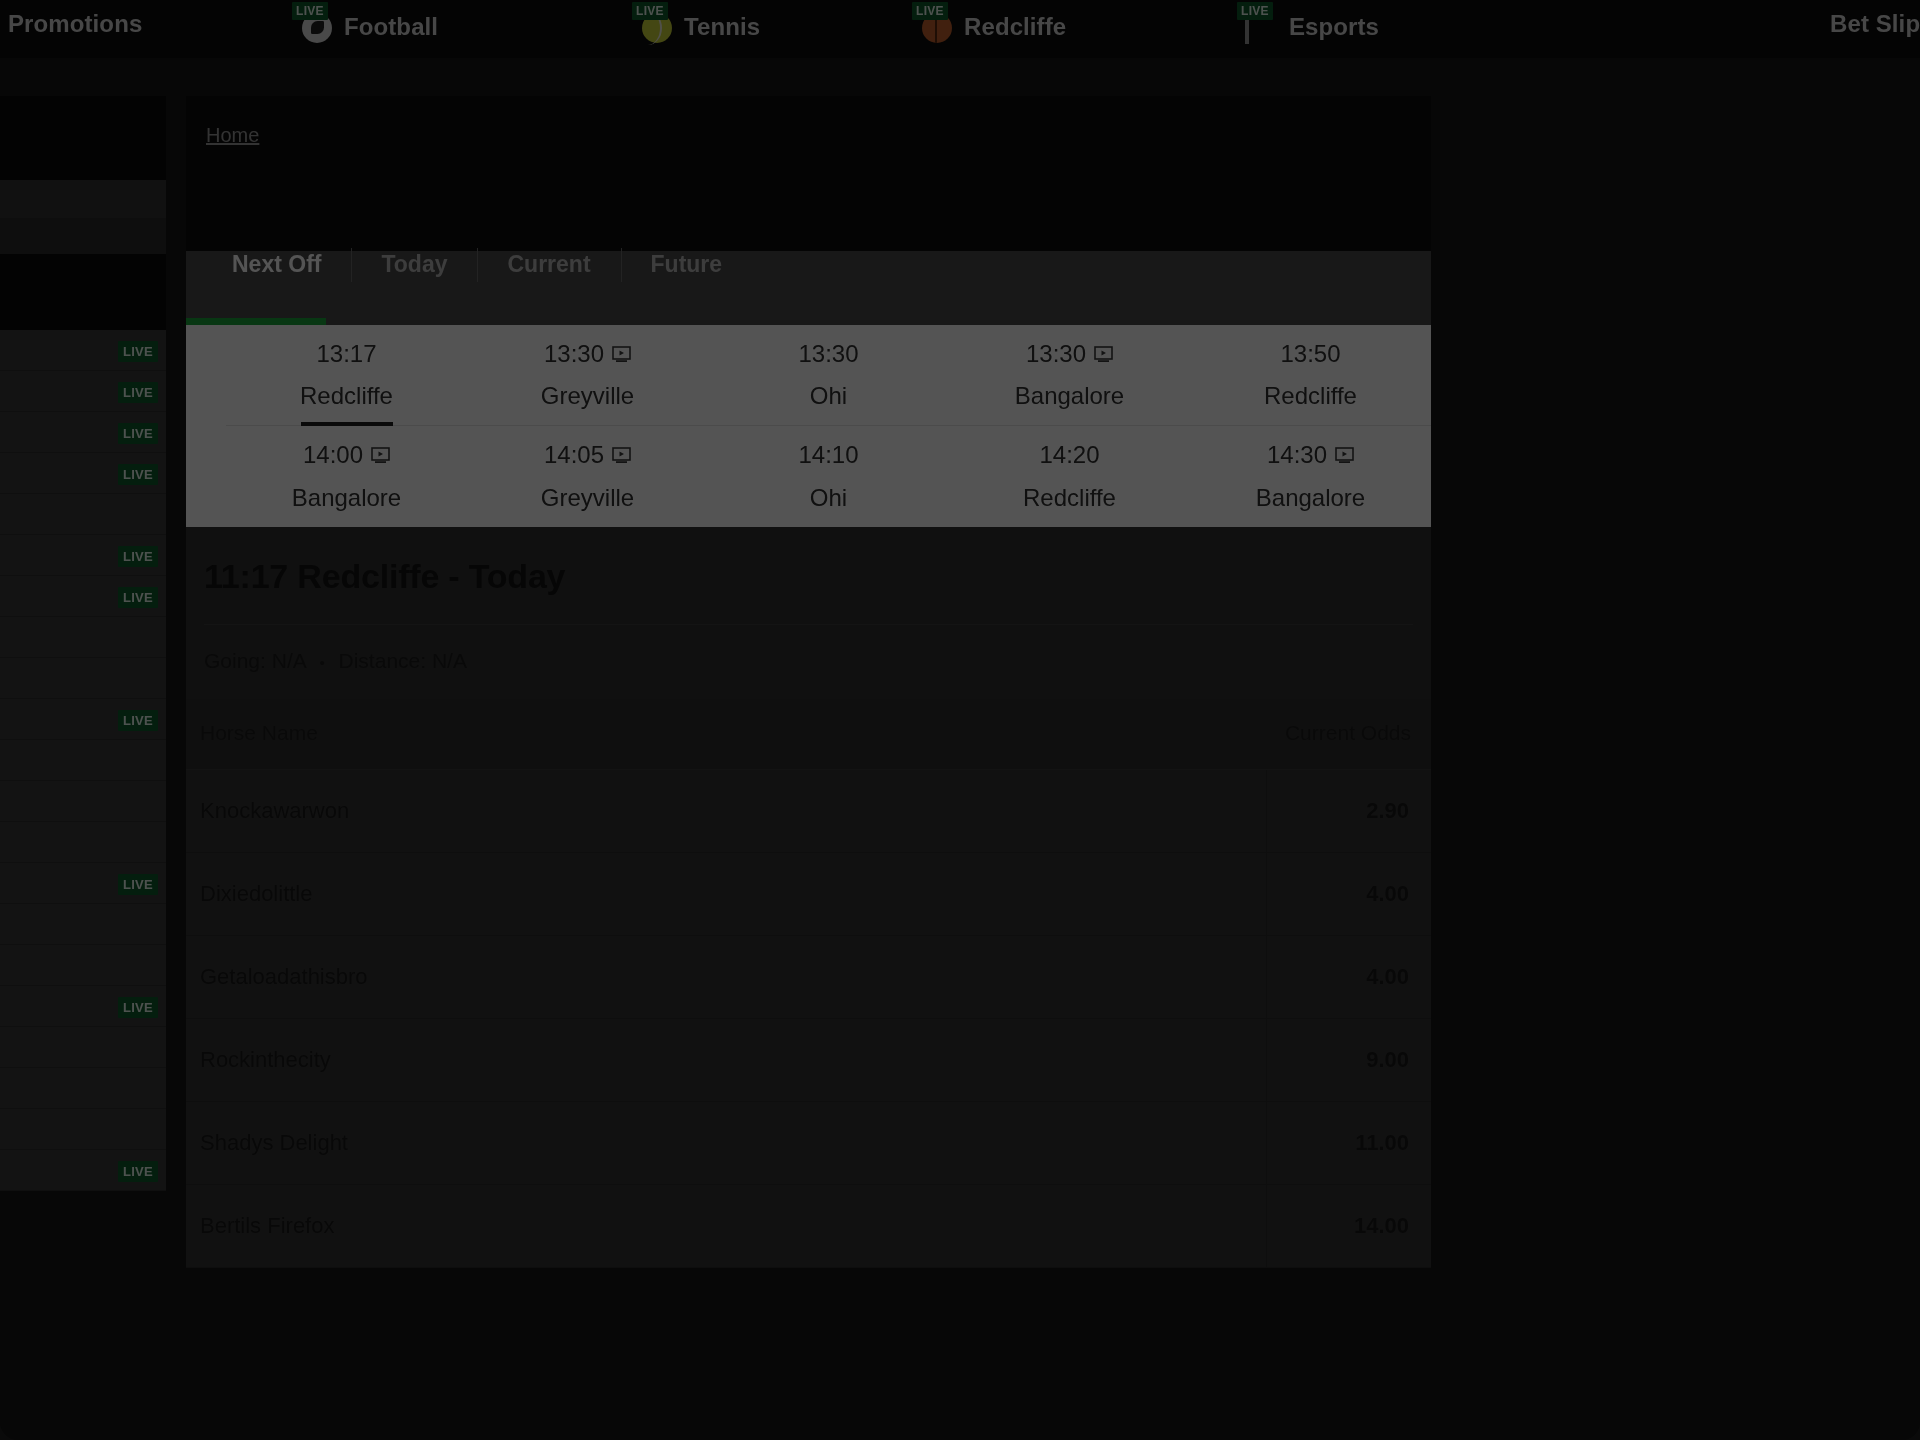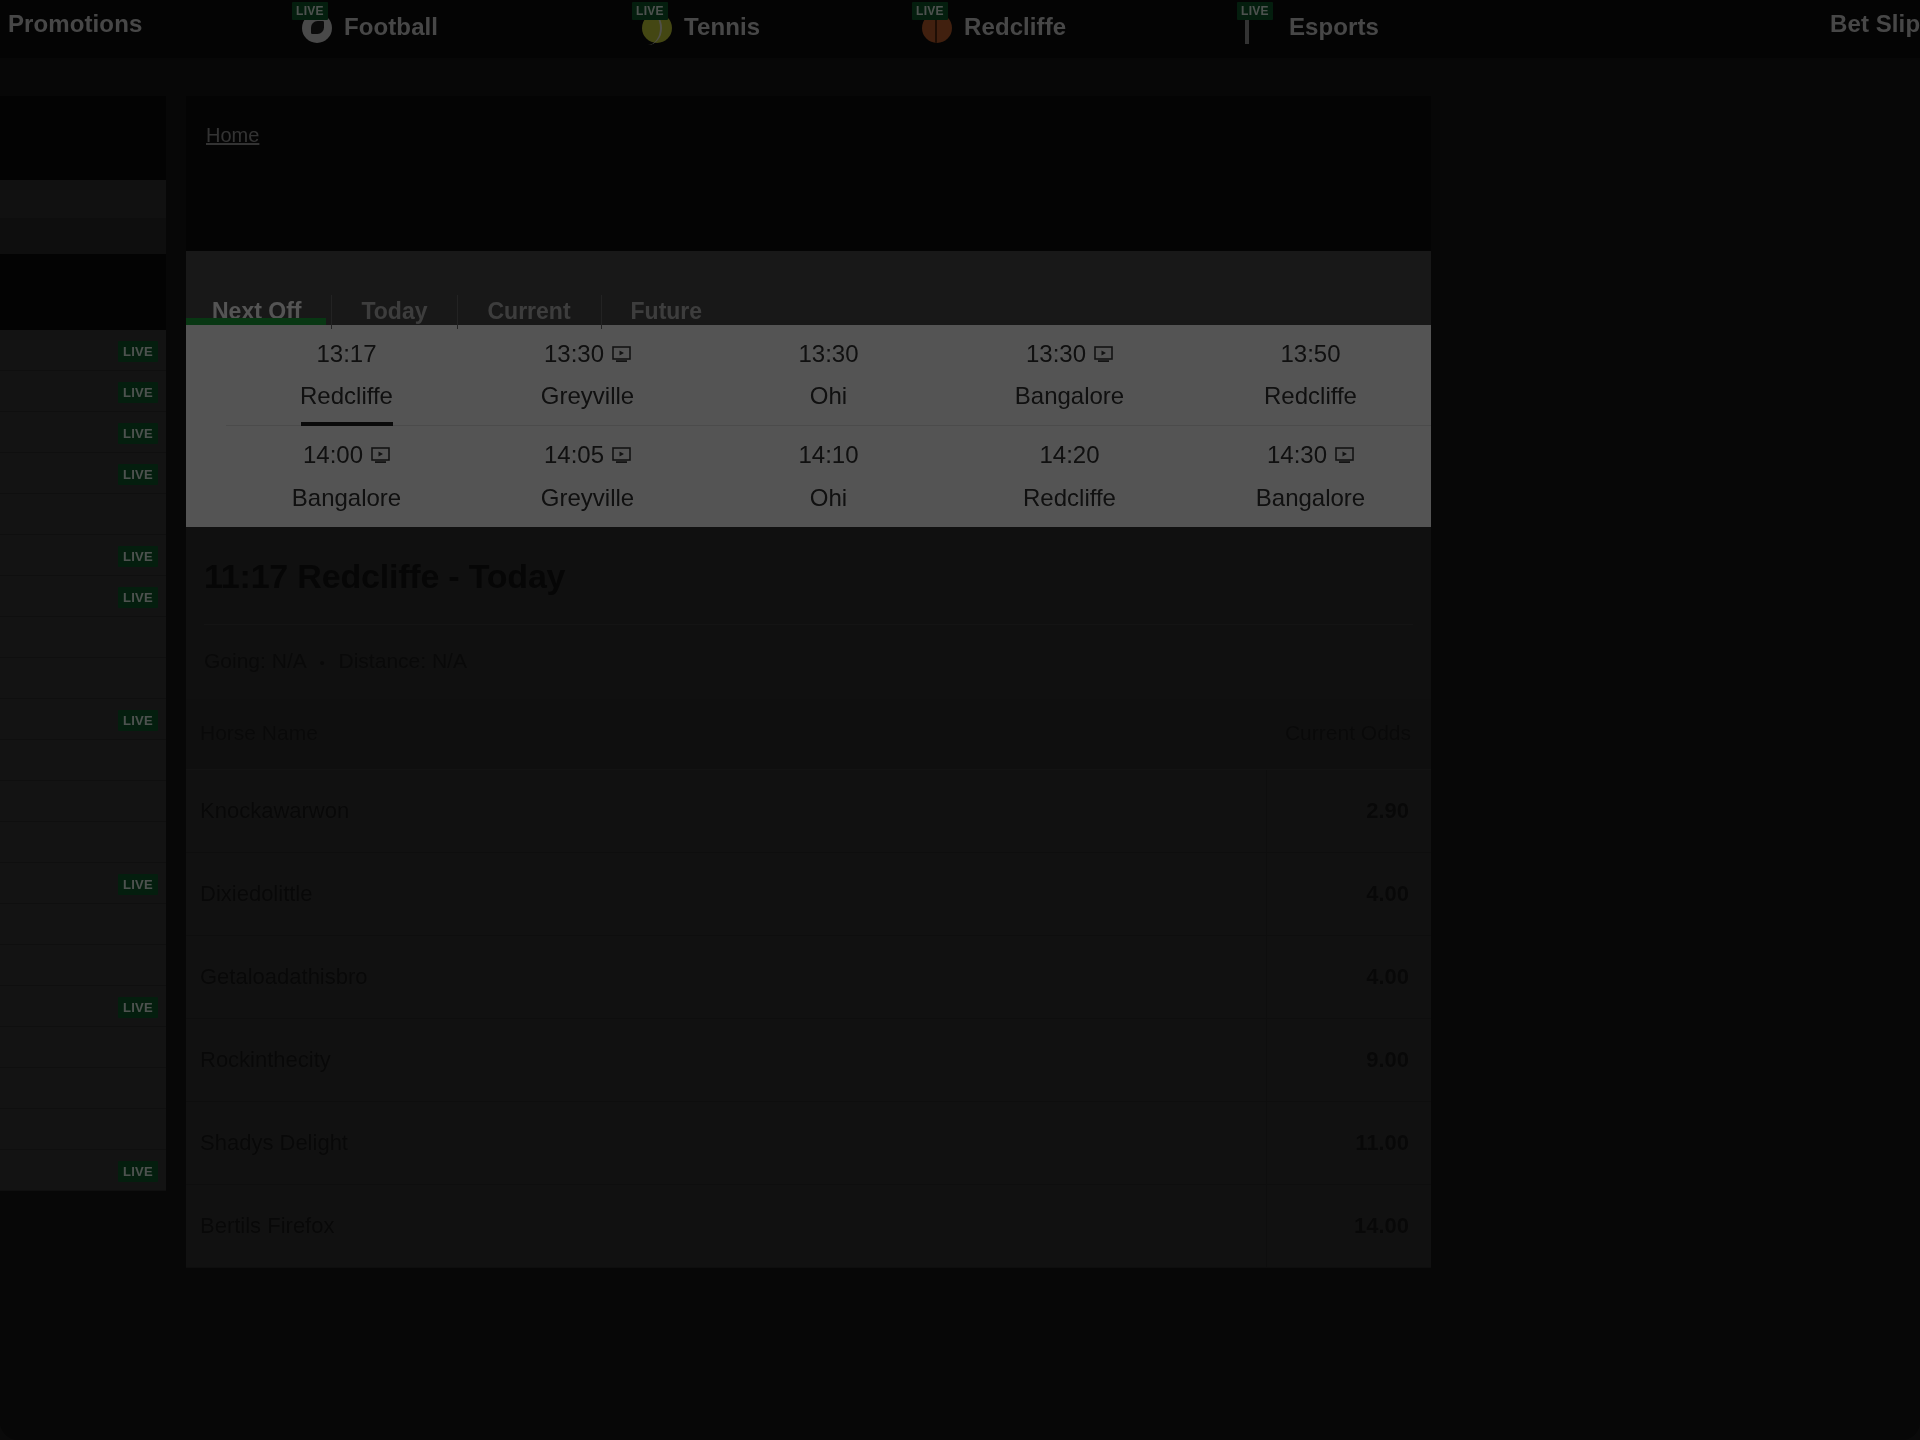--- a/index.html
+++ b/index.html
@@ -155,22 +155,22 @@
     font-size: 40px;
     font-weight: 700;
     letter-spacing: -0.3px;
   }
 
   
   .tabs {
     background: #4a4a4a;
     height: 74px;
     display: flex;
-    align-items: flex-end;
-    padding-left: 14px;
+    align-items: flex-start;
+    padding-left: 34px;
     position: relative;
   }
   .tab {
     color: #b9b9b9;
     font-size: 23px;
     font-weight: 700;
     padding: 0 30px;
     position: relative;
     white-space: nowrap;
   }

